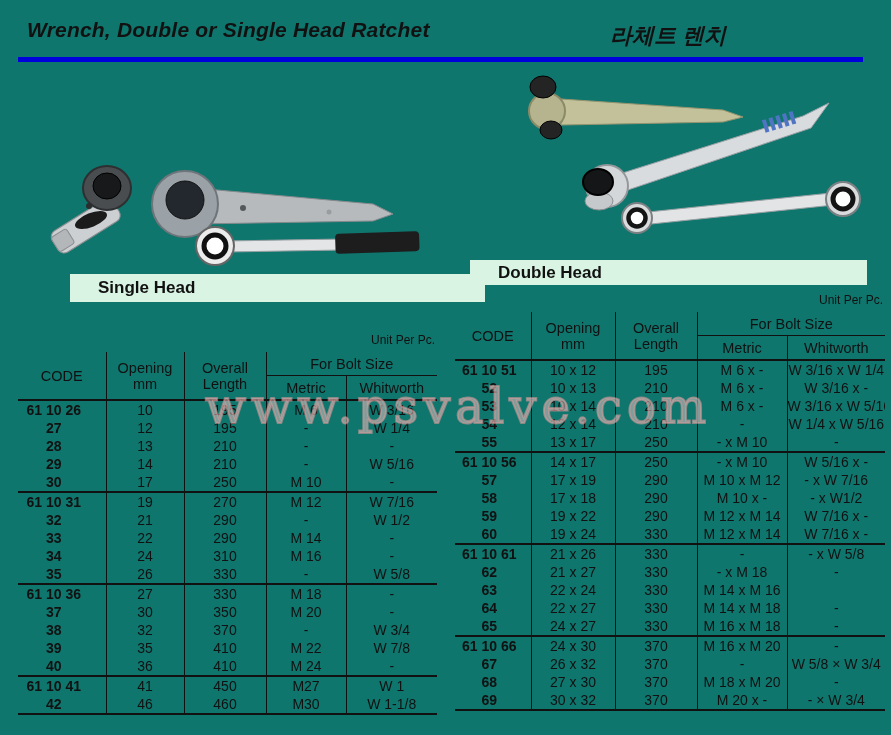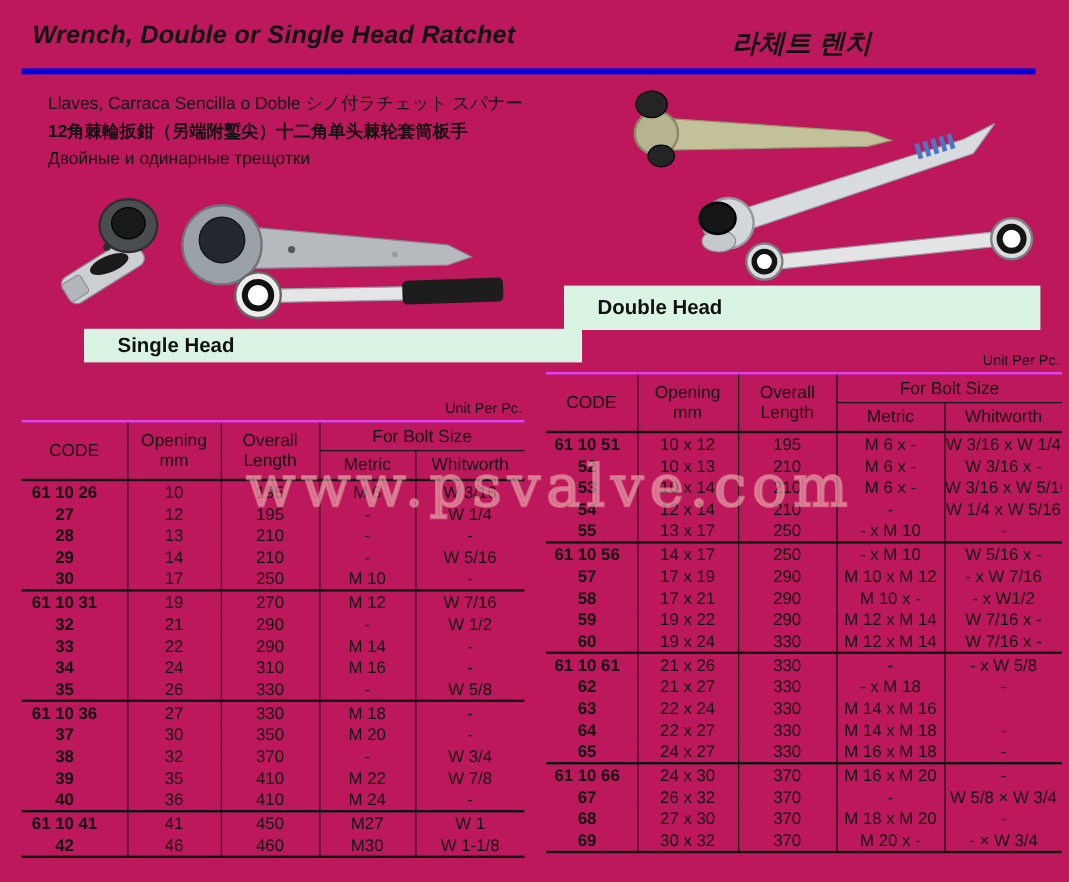--- a/index.html
+++ b/index.html
@@ -1,43 +1,43 @@
 <!DOCTYPE html>
 <html><head>
 <meta charset="utf-8">
 <style>
   html,body{margin:0;padding:0;background:#888;}
   .page{
     position:relative;width:891px;height:735px;margin:0 auto;
-    background:#be185d;overflow:hidden;
+    background:#0f766e;overflow:hidden;
     font-family:"Liberation Sans","DejaVu Sans",sans-serif;color:#111;
   }
   
   .title{position:absolute;left:27px;top:18px;font-size:21px;font-weight:bold;font-style:italic;letter-spacing:.2px;}
   .title-kr{position:absolute;left:610px;top:21px;font-size:22px;font-weight:bold;font-style:italic;}
   .rule{position:absolute;left:18px;top:57px;width:845px;height:5px;background:#0000dd;}
   
   .desc{position:absolute;left:40px;top:76px;font-size:14.5px;line-height:23px;}
   .desc .cjk{font-weight:bold;}
   
   .sec-label{position:absolute;height:28px;background:#d9f4e3;display:flex;align-items:center;
     font-size:17px;font-weight:bold;padding-left:28px;box-sizing:border-box;}
   .sec-single{left:30px;top:274px;width:415px;margin-left:40px;}
-  .sec-double{left:470px;top:238px;width:397px;height:37px;}
+  .sec-double{left:470px;top:260px;width:397px;height:25px;}
   
   .photo{position:absolute;}
   .ph-left{left:33px;top:146px;}
   .ph-right{left:485px;top:66px;}
   
   .tblwrap{position:absolute;}
   .tw-left{left:18px;top:333px;width:419px;}
   .tw-right{left:455px;top:293px;width:430px;}
   .unit{font-size:12px;text-align:right;margin:0 2px 3px 0;}
   table{border-collapse:collapse;table-layout:fixed;width:100%;font-size:14px;
-    border-top:2px solid #d946ef;border-bottom:2px solid #111;}
+    border-top:2px solid #0f766e;border-bottom:2px solid #111;}
   th,td{padding:0;height:18px;text-align:center;vertical-align:middle;overflow:hidden;white-space:nowrap;}
   th{font-weight:normal;font-size:14.5px;height:23px;}
   td+td,th.vl{border-left:1px solid #111;}
   th.bolt{border-left:1px solid #111;border-bottom:1px solid #111;}
   tbody{border-top:2px solid #111;}
   td.code{font-weight:bold;text-align:center;}
   .tw-left td.code{padding-right:16px;}
   .tw-right td.code{padding-right:7px;}
   
   .tw-left col.c1{width:88px}.tw-left col.c2{width:78px}.tw-left col.c3{width:82px}
@@ -56,25 +56,20 @@
 </style>
 </head>
 <body>
 
 <div class="page">
 
   <div class="title">Wrench, Double or Single Head Ratchet</div>
   <div class="title-kr">라체트 렌치</div>
   <div class="rule"></div>
 
-  <div class="desc">
-    <div>Llaves, Carraca Sencilla o Doble シノ付ラチェット スパナー</div>
-    <div class="cjk">12角棘輪扳鉗（另端附鏨尖）十二角单头棘轮套筒板手</div>
-    <div>Двойные и одинарные трещотки</div>
-  </div>
 
   <svg class="photo ph-left" width="412" height="124" viewBox="0 0 412 124">
     <g>
       <g transform="rotate(-32 55 78)">
         <rect x="16" y="66" width="72" height="25" rx="7" fill="#cdd0d2" stroke="#8b8e91"></rect>
         <rect x="16" y="70" width="18" height="17" rx="3" fill="#b4b7ba" stroke="#8b8e91"></rect>
       </g>
       <ellipse cx="58" cy="74" rx="17" ry="7" fill="#1b1b1b" transform="rotate(-22 58 74)"></ellipse>
       <ellipse cx="74" cy="42" rx="24" ry="22" fill="#4a4d50" stroke="#2d2f31" stroke-width="2"></ellipse>
       <ellipse cx="74" cy="40" rx="14" ry="13" fill="#17191b" stroke="#000"></ellipse>
@@ -360,21 +355,21 @@
           </tr>
           <tr>
             <td class="code">57</td>
             <td>17 x 19</td>
             <td>290</td>
             <td>M 10 x M 12</td>
             <td>- x W 7/16</td>
           </tr>
           <tr>
             <td class="code">58</td>
-            <td>17 x 21</td>
+            <td>17 x 18</td>
             <td>290</td>
             <td>M 10 x -</td>
             <td>- x W1/2</td>
           </tr>
           <tr>
             <td class="code">59</td>
             <td>19 x 22</td>
             <td>290</td>
             <td>M 12 x M 14</td>
             <td>W 7/16 x -</td>

